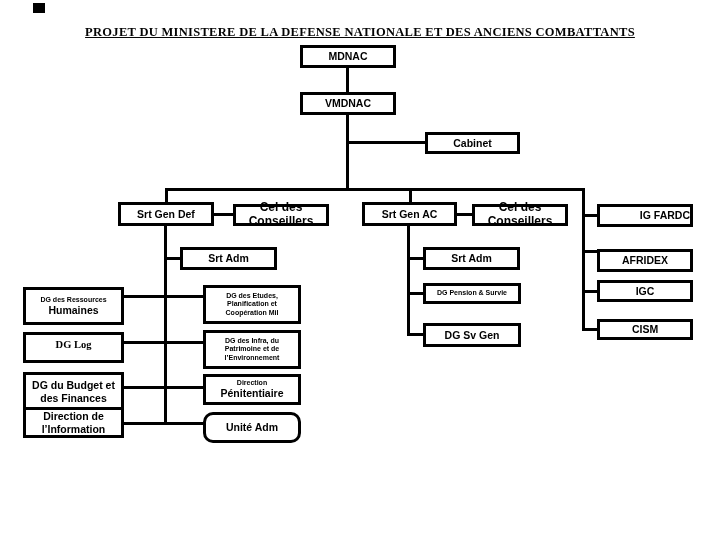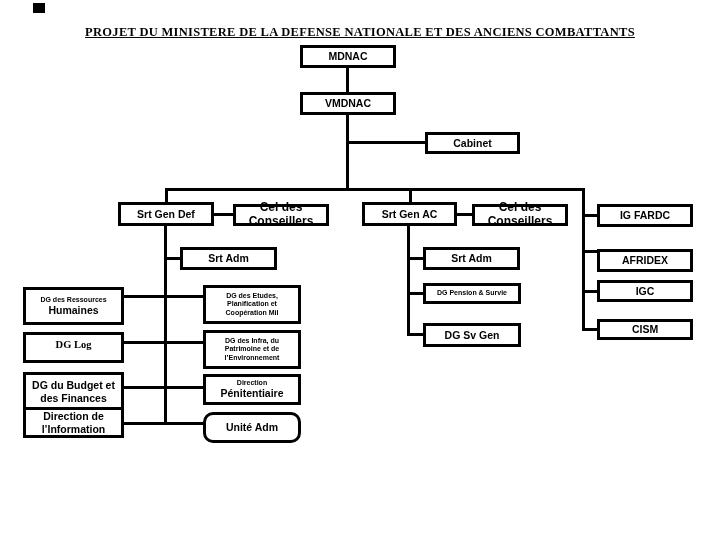--- a/index.html
+++ b/index.html
@@ -42,21 +42,21 @@
   .vline{width:3px;}
 
   
   #n-mdnac       {left:300px;top:45px;width:96px;height:23px;}
   #n-vmdnac      {left:300px;top:92px;width:96px;height:23px;}
   #n-cabinet     {left:425px;top:132px;width:95px;height:22px;}
   #n-srt-gen-def {left:118px;top:202px;width:96px;height:24px;}
   #n-cel-def     {left:233px;top:204px;width:96px;height:22px;}
   #n-srt-gen-ac  {left:362px;top:202px;width:95px;height:24px;}
   #n-cel-ac      {left:472px;top:204px;width:96px;height:22px;}
-  #n-ig-fardc    {left:597px;top:204px;width:96px;height:23px;}
+  #n-ig-fardc    {left:597px;top:204px;width:96px;height:23px;align-items:flex-end;}
   #n-srt-adm-def {left:180px;top:247px;width:97px;height:23px;}
   #n-afridex     {left:597px;top:249px;width:96px;height:23px;}
   #n-srt-adm-ac  {left:423px;top:247px;width:97px;height:23px;}
   #n-dg-ressources{left:23px;top:287px;width:101px;height:38px;}
   #n-dg-etudes   {left:203px;top:285px;width:98px;height:39px;}
   #n-dg-pension  {left:423px;top:283px;width:98px;height:21px;}
   #n-igc         {left:597px;top:280px;width:96px;height:22px;}
   #n-dg-log      {left:23px;top:332px;width:101px;height:31px;}
   #n-dg-infra    {left:203px;top:330px;width:98px;height:39px;}
   #n-dg-svgen    {left:423px;top:323px;width:98px;height:24px;}

